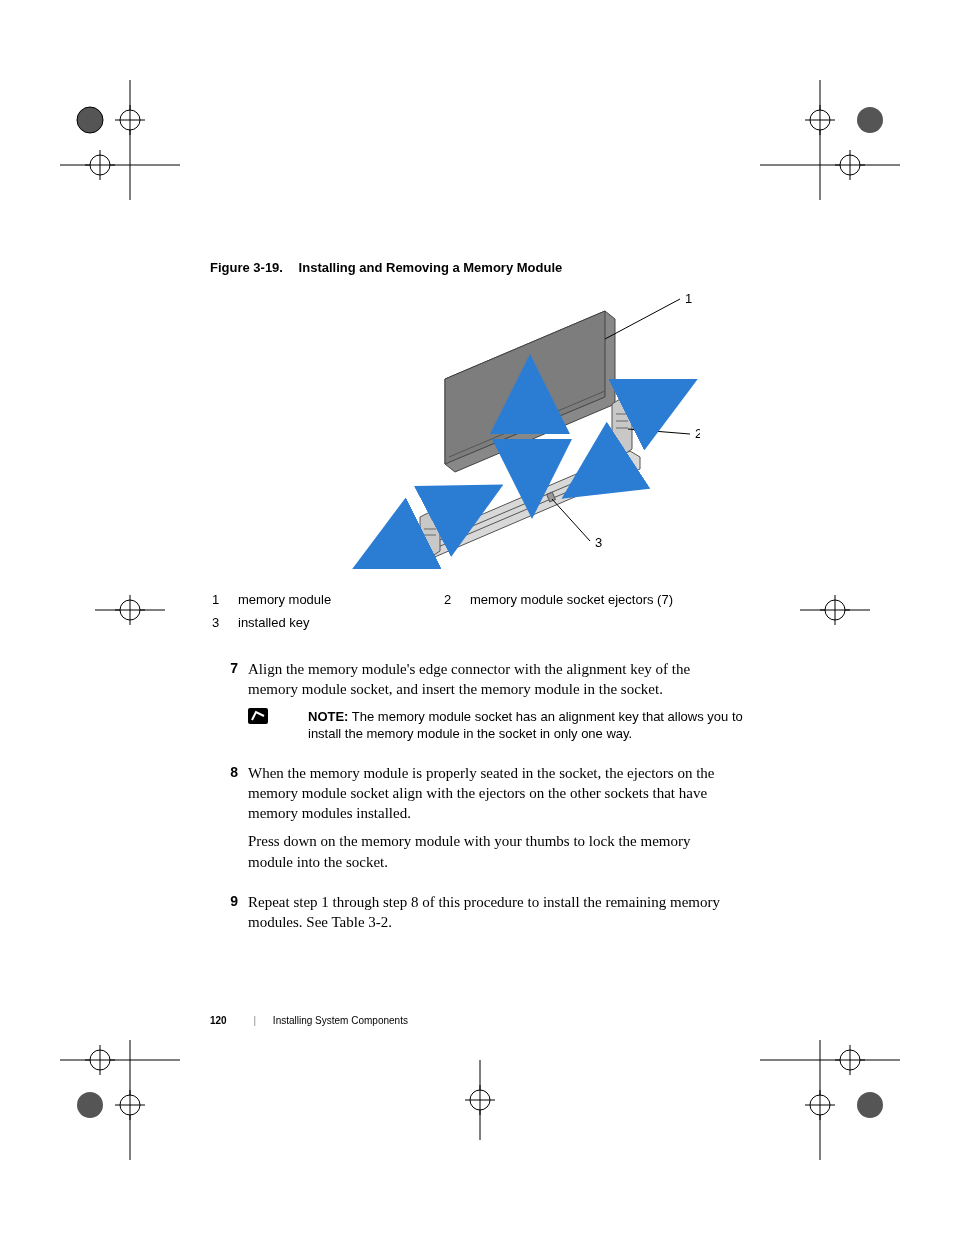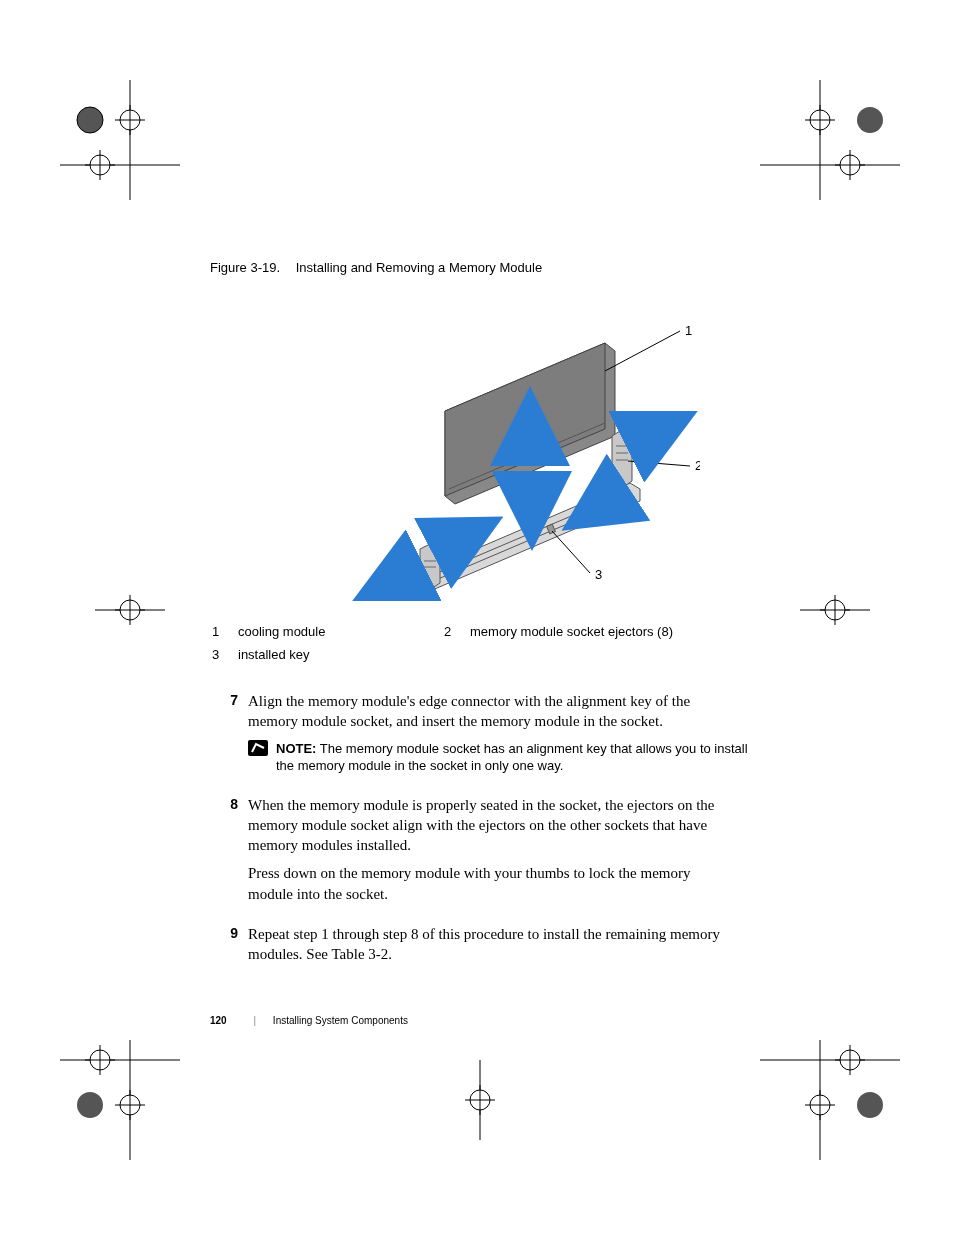--- a/index.html
+++ b/index.html
@@ -13,23 +13,23 @@
     position: relative;
   }
   .page-wrap {
     position: absolute;
     left: 210px;
     top: 260px;
     width: 540px;
   }
   .fig-caption {
     font-family: Arial, Helvetica, sans-serif;
-    font-weight: normal;
+    font-weight: bold;
     font-size: 13px;
-    margin-bottom: 36px;
+    margin-bottom: 4px;
   }
   .fig-caption .num {
     margin-right: 12px;
   }
   .figure-svg {
     display: block;
     margin: 0 auto 18px auto;
   }
   .legend-table {
     font-family: Arial, Helvetica, sans-serif;
@@ -71,20 +71,21 @@
   }
   .steps p {
     margin: 0 16px 8px 0;
   }
   .note-box {
     display: flex;
     font-family: Arial, Helvetica, sans-serif;
     font-size: 13px;
     margin: 6px 0 8px 0;
     line-height: 1.35;
+    gap: 32px;
   }
   .note-icon {
     flex: 0 0 22px;
     margin-right: 6px;
   }
   .note-label {
     font-weight: bold;
   }
   .footer {
     position: absolute;
@@ -235,23 +236,23 @@
 
       <line x1="156" y1="258" x2="128" y2="272" marker-end="url(#blueArrow)"></line>
       <line x1="185" y1="236" x2="208" y2="224" marker-end="url(#blueArrow)"></line>
     </g>
   </svg>
 
   <table class="legend-table">
     <tbody>
         <tr>
       <td class="legend-num">1</td>
-      <td class="legend-label">cooling module</td>
+      <td class="legend-label">memory module</td>
       <td class="legend-num">2</td>
-      <td>memory module socket ejectors (8)</td>
+      <td>memory module socket ejectors (7)</td>
     </tr>
     <tr>
       <td class="legend-num">3</td>
       <td class="legend-label">installed key</td>
       <td></td>
           <td></td>
     </tr>
   </tbody>
     </table>
 

